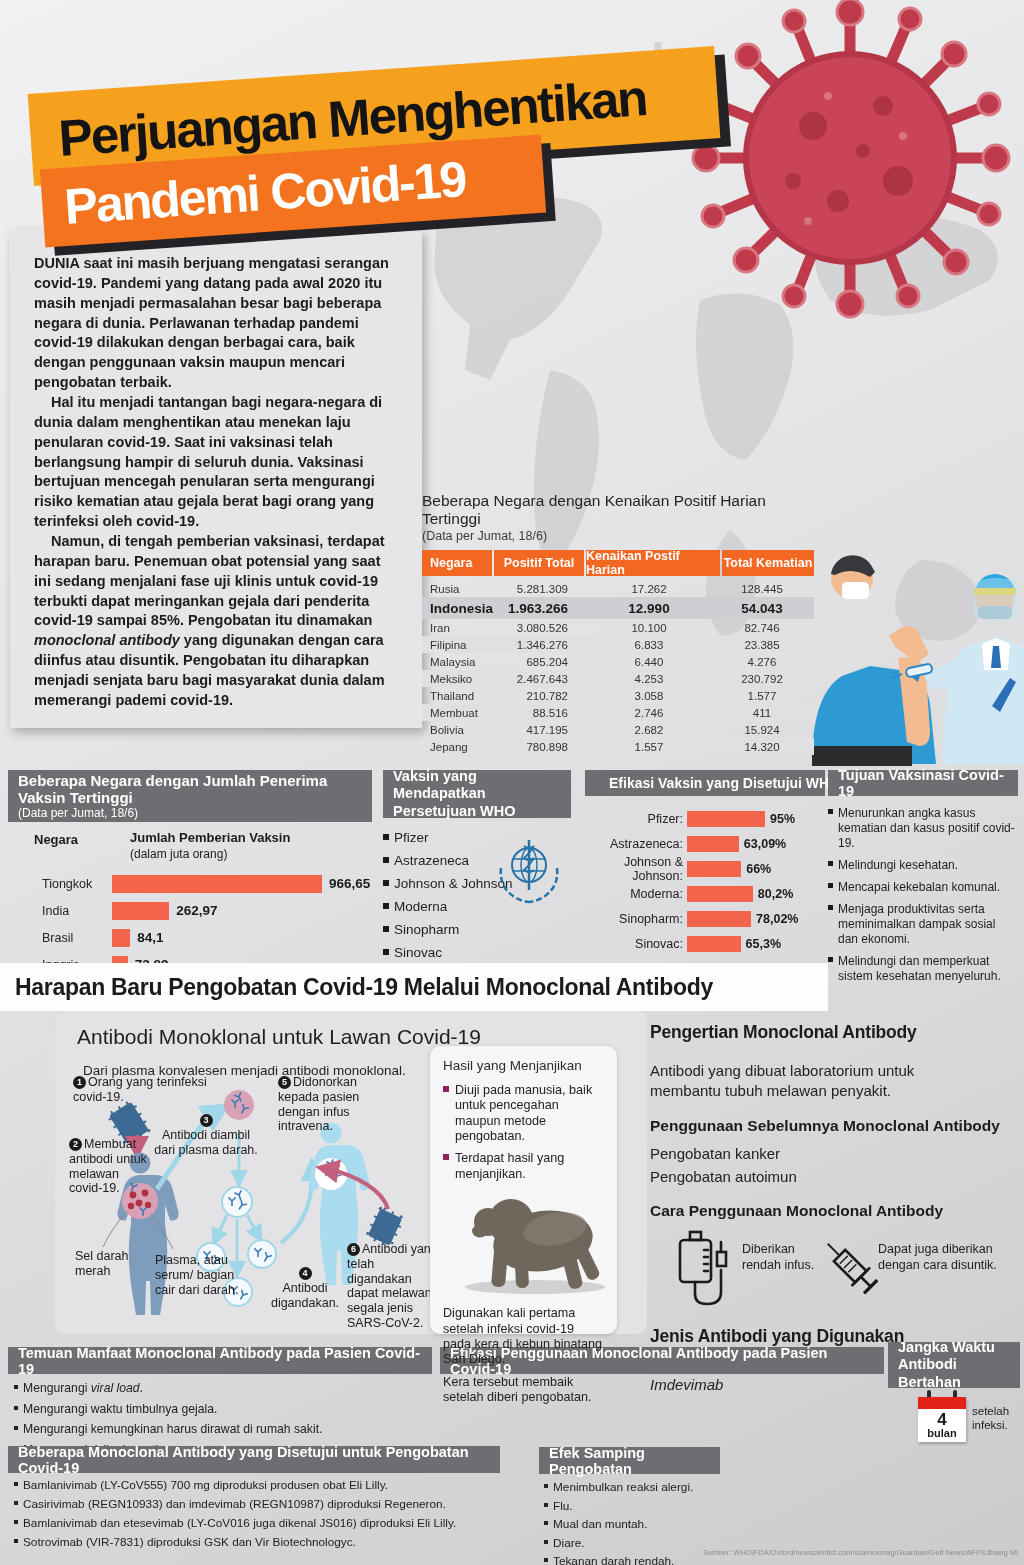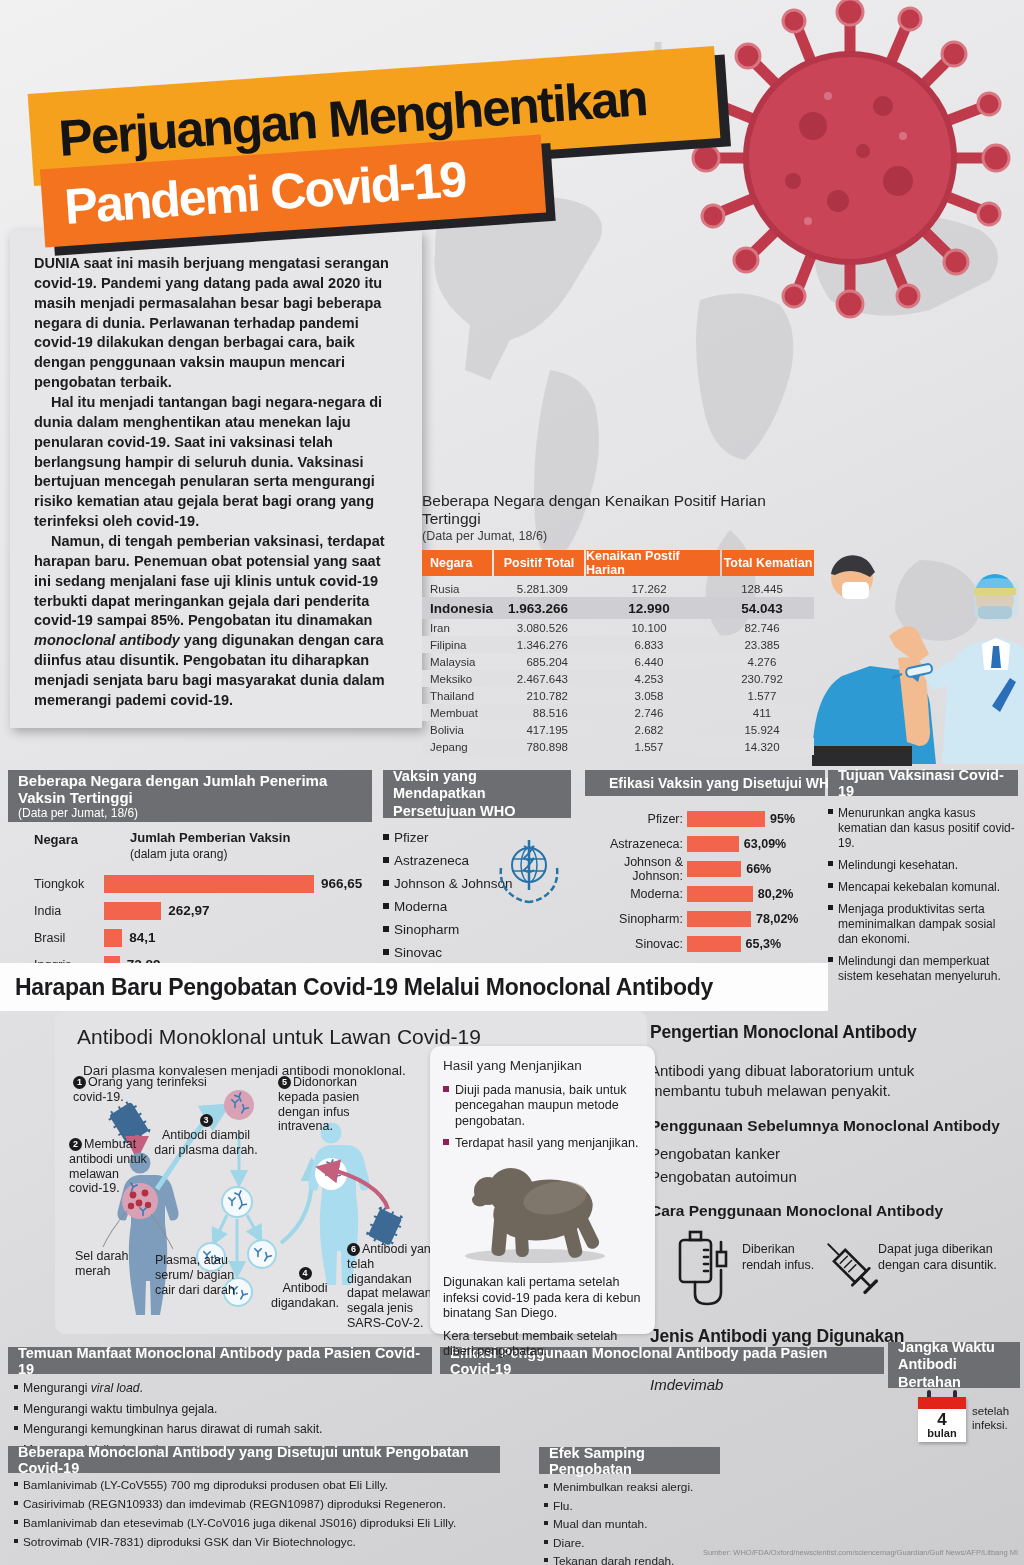--- a/index.html
+++ b/index.html
@@ -44,21 +44,21 @@
 
   
   .pA{left:8px;top:770px;width:364px;z-index:3}
   .pA .ghdr{height:52px}
   .pA .ht{font-size:15px}
   .pA .hs{font-size:12px;font-weight:normal}
   .pA .cols{position:relative;height:40px;margin-top:8px}
   .pA .colL{position:absolute;left:26px;top:2px;font-weight:bold;font-size:13px}
   .pA .colR{position:absolute;left:122px;top:0;font-weight:bold;font-size:13px}
   .pA .colU{position:absolute;left:122px;top:17px;font-size:12px}
-  .vrow{display:flex;align-items:center;height:27px;margin-left:26px}
+  .vrow{display:flex;align-items:center;height:27px;margin-left:34px}
   .vlabel{width:70px;font-size:12.5px;color:#232323}
   .vbar{height:18px;background:#f2654c}
   .vval{font-weight:bold;font-size:13.5px;margin-left:7px;color:#1a1a1a}
 
   
   .pB{left:383px;top:770px;width:200px;height:190px;z-index:3}
   .pB .ghdr{width:188px;height:48px;line-height:1.2;font-size:14.5px}
   .blist{margin-top:12px}
   .bitem{position:relative;padding-left:11px;font-size:13.5px;margin-bottom:8px;color:#1f1f1f}
   .bitem::before{content:"";position:absolute;left:0;top:4px;width:6px;height:6px;background:#1a1a1a}
@@ -88,21 +88,21 @@
   .mono .mt{position:absolute;left:22px;top:14px;font-size:21px;color:#1f1f1f}
   .mono .ms{position:absolute;left:28px;top:52px;font-size:13.5px;color:#242424}
   .dstep{position:absolute;font-size:12.5px;line-height:1.18;color:#202020}
   .stepno{display:inline-block;width:13px;height:13px;background:#1b1b1b;color:#fff;border-radius:50%;
     font-size:9px;font-weight:bold;line-height:13px;text-align:center;vertical-align:1px;margin-right:2px}
   .dstep.center{text-align:center}
   .dstep.center .stepno{display:block;margin:0 auto 1px auto}
   .dlabel{position:absolute;font-size:12.5px;line-height:1.18;color:#202020}
 
   
-  .hasil{left:430px;top:1046px;width:225px;height:288px;background:#f6f6f8;border-radius:10px;box-shadow:0 1px 4px rgba(0,0,0,.18);padding:12px 13px;z-index:4}
+  .hasil{left:430px;top:1046px;width:187px;height:288px;background:#f6f6f8;border-radius:10px;box-shadow:0 1px 4px rgba(0,0,0,.18);padding:12px 13px;z-index:4}
   .hasil .ht{font-size:13.5px;color:#2c2c2c;margin-bottom:10px}
   .hitem{position:relative;padding-left:12px;font-size:12.6px;line-height:1.22;margin-bottom:7px;color:#222}
   .hitem::before{content:"";position:absolute;left:0;top:3px;width:6px;height:6px;background:#8e1f5b}
   .hcap{font-size:12.6px;line-height:1.22;color:#222;margin-top:7px}
 
   
   .about{left:650px;top:1022px;width:370px;z-index:3}
   .about h3{font-size:17.5px;color:#1c1c1c;letter-spacing:-.2px}
   .about h4{font-size:15.5px;color:#1c1c1c;margin-top:17px}
   .about .body{font-size:15px;line-height:1.3;color:#222;margin-top:18px}

